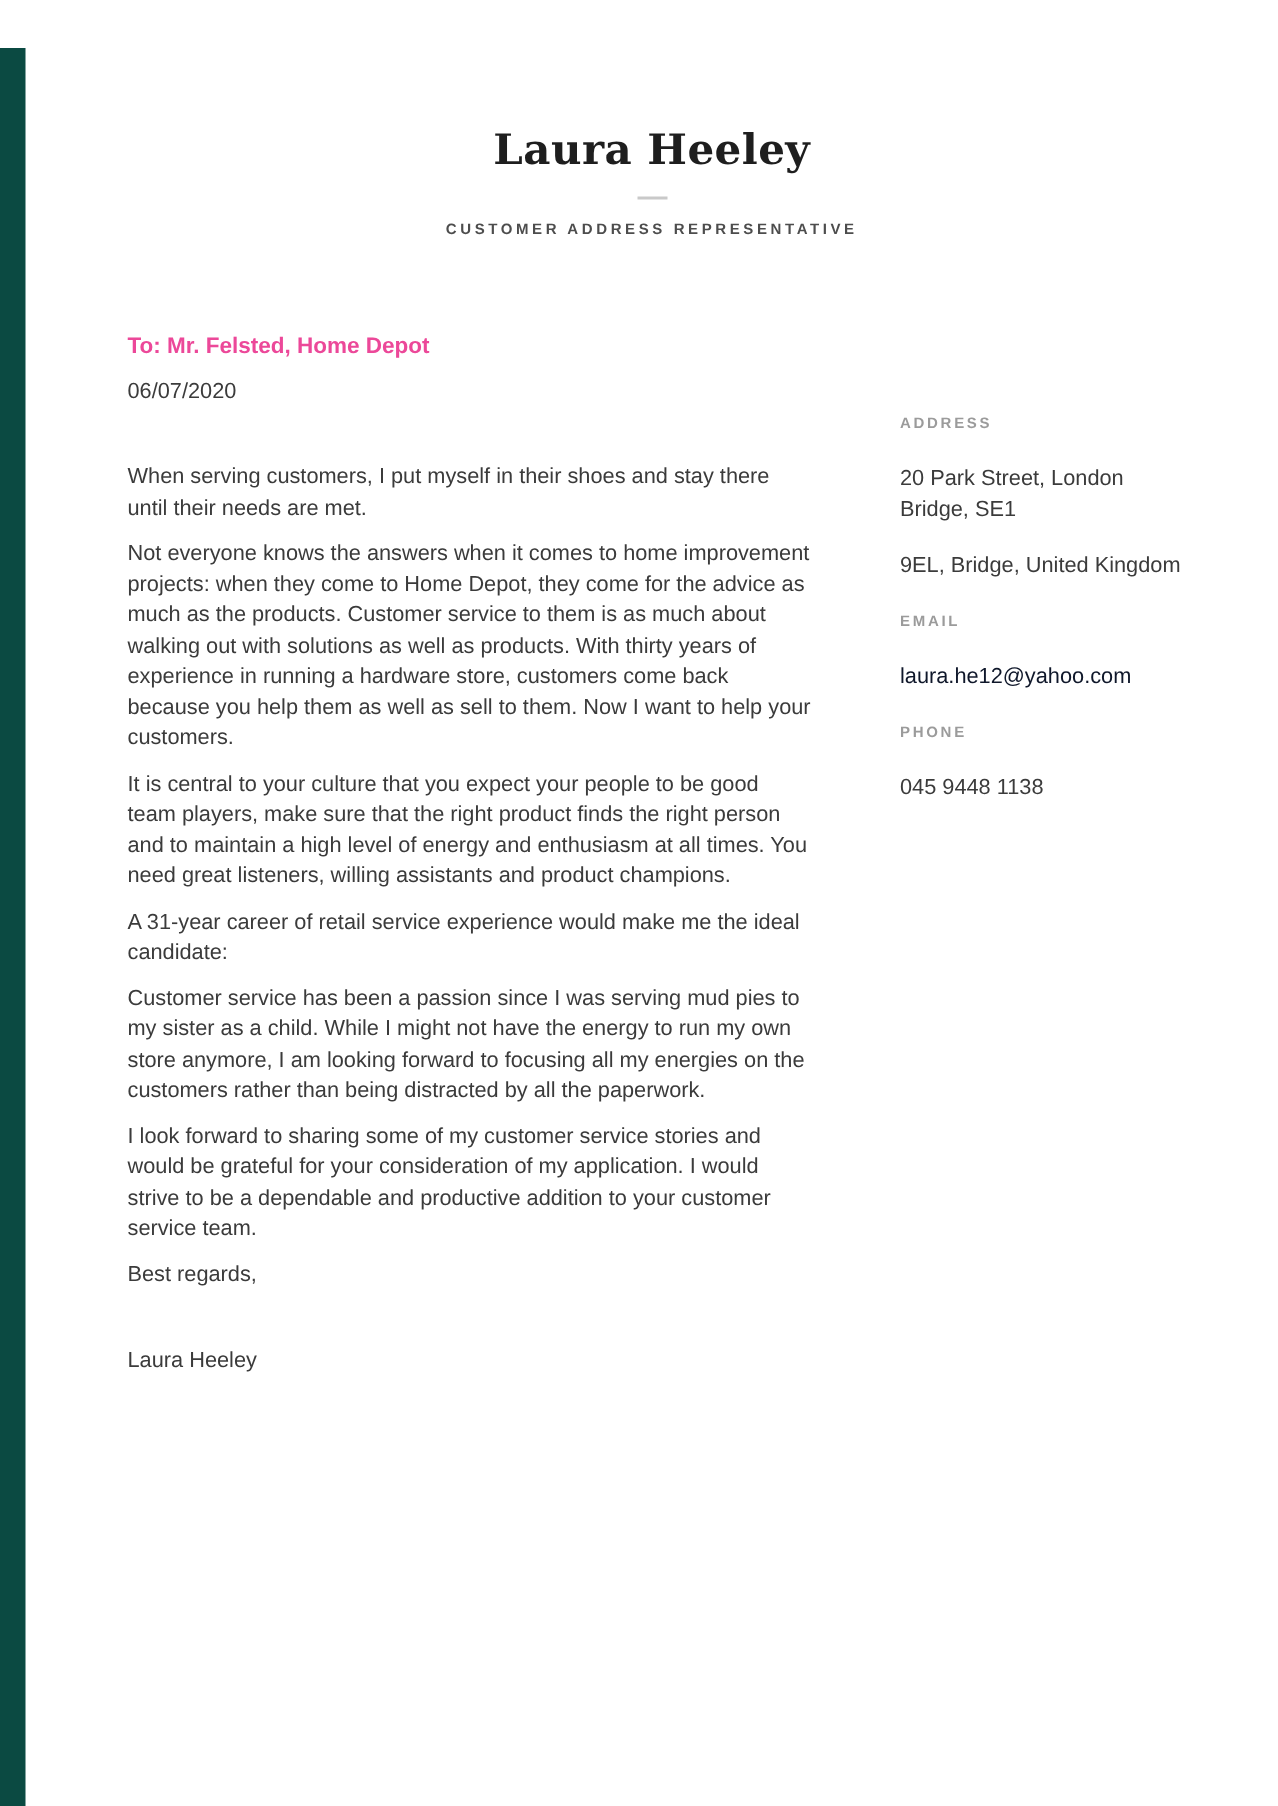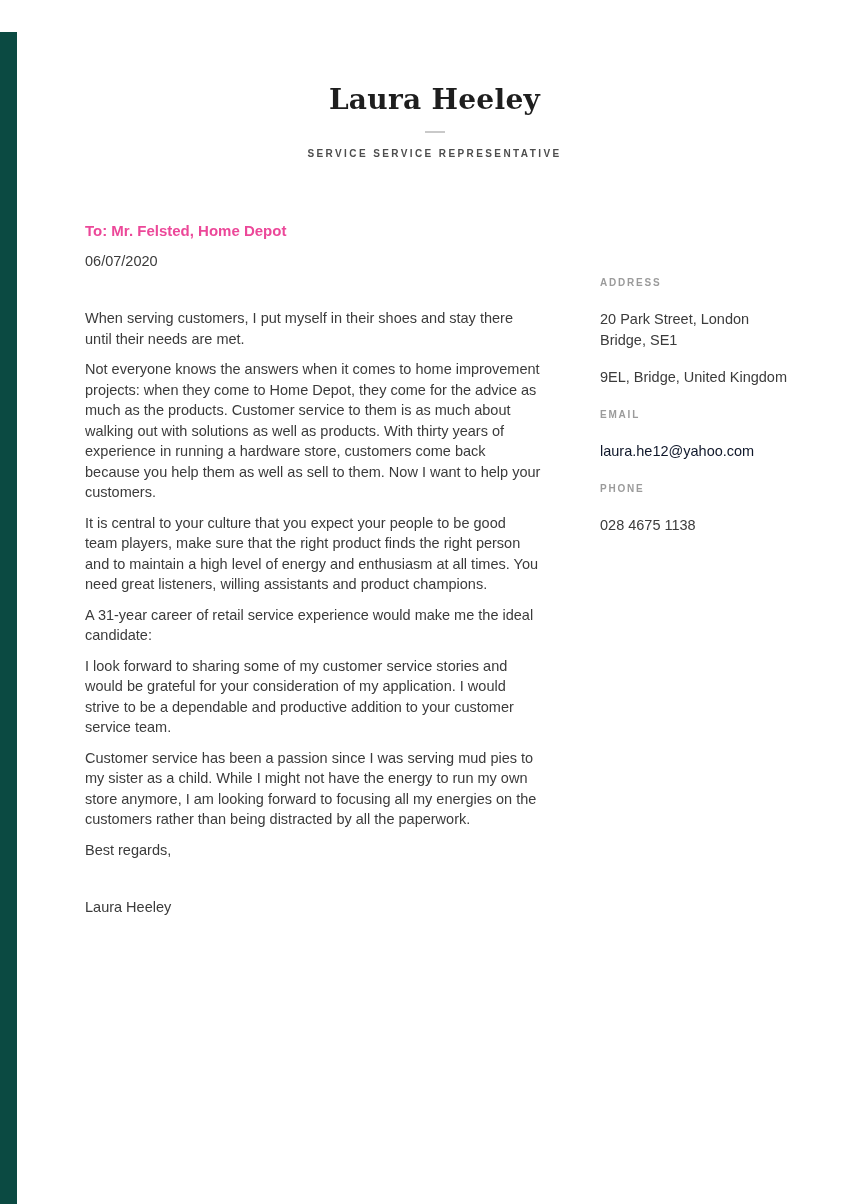--- a/index.html
+++ b/index.html
@@ -93,48 +93,48 @@
 </style>
 </head>
 <body>
 
 <div class="page">
   <div class="stripe"></div>
 
   <header>
     <h1 class="name">Laura Heeley</h1>
     <div class="divider"></div>
-    <div class="job-title">SERVICE SERVICE REPRESENTATIVE</div>
+    <div class="job-title">CUSTOMER ADDRESS REPRESENTATIVE</div>
   </header>
 
   <div class="content">
     <main class="letter">
       <p class="recipient">To: Mr. Felsted, Home Depot</p>
       <p class="date">06/07/2020</p>
       <p>When serving customers, I put myself in their shoes and stay there until their needs are met.</p>
       <p>Not everyone knows the answers when it comes to home improvement projects: when they come to Home Depot, they come for the advice as much as the products. Customer service to them is as much about walking out with solutions as well as products. With thirty years of experience in running a hardware store, customers come back because you help them as well as sell to them. Now I want to help your customers.</p>
       <p>It is central to your culture that you expect your people to be good team players, make sure that the right product finds the right person and to maintain a high level of energy and enthusiasm at all times. You need great listeners, willing assistants and product champions.</p>
       <p>A 31-year career of retail service experience would make me the ideal candidate:</p>
+      <p>Customer service has been a passion since I was serving mud pies to my sister as a child. While I might not have the energy to run my own store anymore, I am looking forward to focusing all my energies on the customers rather than being distracted by all the paperwork.</p>
       <p>I look forward to sharing some of my customer service stories and would be grateful for your consideration of my application. I would strive to be a dependable and productive addition to your customer service team.</p>
-      <p>Customer service has been a passion since I was serving mud pies to my sister as a child. While I might not have the energy to run my own store anymore, I am looking forward to focusing all my energies on the customers rather than being distracted by all the paperwork.</p>
       <p class="signoff">Best regards,</p>
       <p class="signature">Laura Heeley</p>
     </main>
 
     <aside class="sidebar">
       <div class="side-section">
         <div class="side-label">ADDRESS</div>
         <div class="side-value">20 Park Street, London Bridge, SE1</div>
         <div class="side-value">9EL, Bridge, United Kingdom</div>
       </div>
       <div class="side-section">
         <div class="side-label">EMAIL</div>
         <div class="side-value">
           <a class="email-link">laura.he12@yahoo.com</a>
         </div>
       </div>
       <div class="side-section">
         <div class="side-label">PHONE</div>
-        <div class="side-value">028 4675 1138</div>
+        <div class="side-value">045 9448 1138</div>
       </div>
     </aside>
   </div>
 </div>
 
 </body></html>

